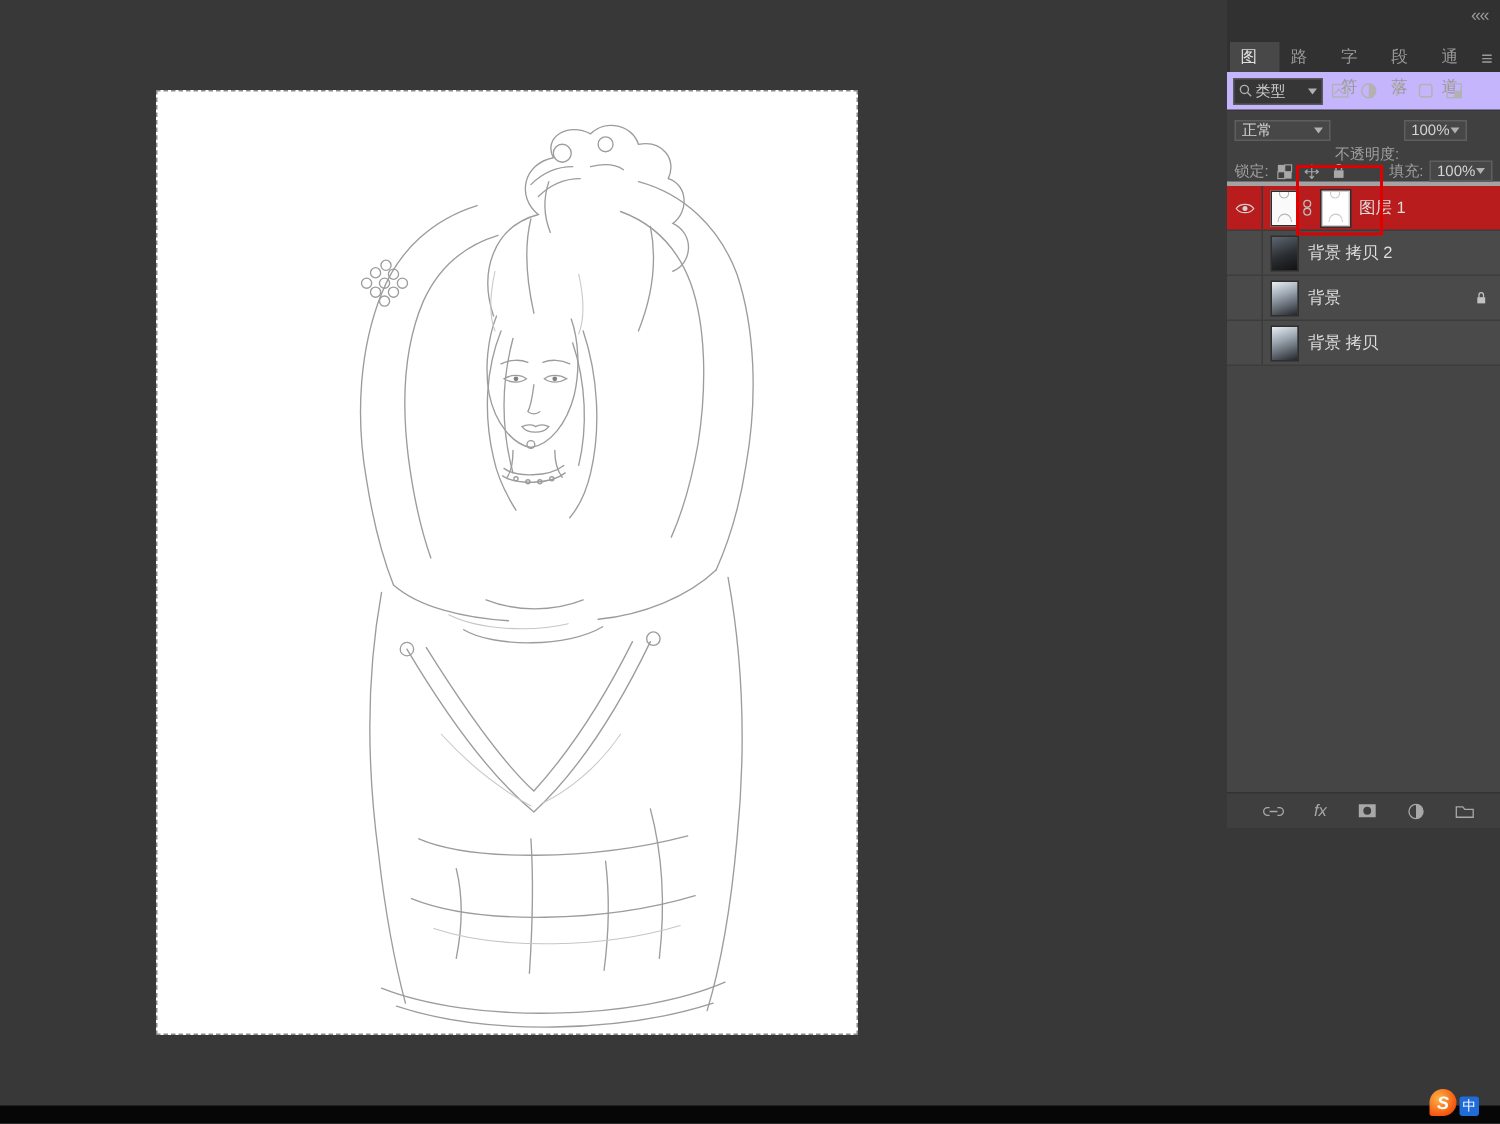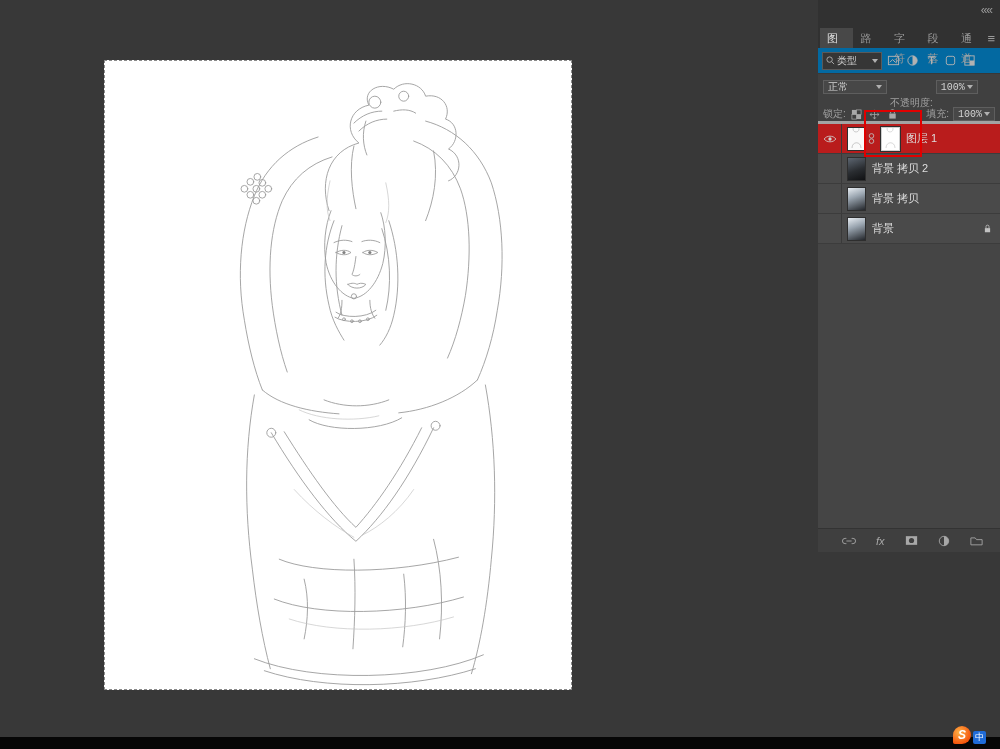--- a/index.html
+++ b/index.html
@@ -21,34 +21,34 @@
   }
   .panel-topstrip { height:26px; background:#313131; position:relative; }
   .collapse-glyph { position:absolute; right:8px; top:3px; color:#9a9a9a; font-size:12px; letter-spacing:-1px; cursor:default; }
 
   .tab-row { height:22px; background:#313131; display:flex; align-items:flex-end; padding-left:2px; }
   .tab { height:20px; line-height:20px; padding:0 7px; color:#989898; font-size:11px; cursor:default; }
   .tab.active { background:#484848; color:#e0e0e0; }
   .tab-spacer { flex:1; }
   .panel-menu-glyph { color:#9a9a9a; font-size:13px; padding:0 5px 2px 0; }
 
-  .filter-row { height:26px; display:flex; align-items:center; gap:3px; padding:0 4px; background:#0369a1; border-bottom:1px solid #383838; }
+  .filter-row { height:26px; display:flex; align-items:center; gap:3px; padding:0 4px; background:#c4b5fd; border-bottom:1px solid #383838; }
   .search-box { display:flex; align-items:center; gap:2px; width:60px; height:18px; background:#363636; border:1px solid #5a5a5a; padding:0 3px; }
   .search-box .lbl { color:#cccccc; font-size:10px; flex:1; }
   .chev { width:0; height:0; border-left:3px solid transparent; border-right:3px solid transparent; border-top:4px solid #b0b0b0; }
   .filter-icons { display:flex; align-items:center; gap:3px; }
   .ficon { width:16px; height:16px; display:flex; align-items:center; justify-content:center; color:#b2b2b2; }
 
   .blend-row { height:26px; display:flex; align-items:center; gap:3px; padding:0 5px; background:#404040; }
   .field { display:flex; align-items:center; height:14px; background:#474747; border:1px solid #5e5e5e; padding:0 4px; color:#d4d4d4; }
   .blend-select { width:64px; }
   .blend-select .lbl { flex:1; font-size:10px; }
   .mini-label { color:#a0a0a0; font-size:10px; white-space:nowrap;margin-top:32px; }
   .opacity-field, .fill-field { width:42px; }
-  .opacity-field .lbl, .fill-field .lbl { flex:1; font-size:10px;font-family:Liberation Mono, monospace; }
+  .opacity-field .lbl, .fill-field .lbl { flex:1; font-size:10px; }
 
   .lock-row { height:24px; display:flex; align-items:flex-end; gap:4px; padding:0 5px; background:#404040; border-bottom:3px solid #a3a3a3; }
   .lockicon { width:14px; height:14px; display:flex; align-items:center; justify-content:center; color:#a8a8a8; }
   .lock-spacer { flex:1; }
 
   
   .layers-list { background:#454545; }
   .layer-row { height:30px; display:flex; align-items:center; background:#4a4a4a; border-bottom:1px solid #3c3c3c; cursor:default; }
   .layer-row.selected { background:#b91c1c; }
   .eye-cell { width:24px; height:100%; border-right:1px solid #3a3a3a; display:flex; align-items:center; justify-content:center; color:#d2d2d2; flex:none; }
@@ -298,35 +298,35 @@
 
       <div class="layer-row">
         <span class="eye-cell"></span>
         <span class="thumb photo-dark"></span>
         <span class="layer-name">背景 拷贝 2</span>
       </div>
 
       <div class="layer-row">
         <span class="eye-cell"></span>
         <span class="thumb photo"></span>
-        <span class="layer-name">背景 拷贝</span>
-      </div>
-
-      <div class="layer-row">
-        <span class="eye-cell"></span>
-        <span class="thumb photo"></span>
         <span class="layer-name">背景</span>
         <span class="row-lock">
           <svg class="ic" width="9" height="11" viewBox="0 0 12 13">
               <rect x="2.5" y="6" width="7" height="5.5" fill="currentColor"></rect>
               <path d="M4 6 V4 a2 2 0 0 1 4 0 V6" fill="none" stroke="currentColor" stroke-width="1.1"></path>
             </svg>
         </span>
       </div>
 
+      <div class="layer-row">
+        <span class="eye-cell"></span>
+        <span class="thumb photo"></span>
+        <span class="layer-name">背景 拷贝</span>
+      </div>
+
       <div class="layers-filler"></div>
     </div>
 
     <div class="panel-footer">
       <span class="fbtn">
         <svg class="ic" width="14" height="8" viewBox="0 0 16 8">
             <path d="M5 1 H3.5 a3 3 0 0 0 0 6 H5 M11 1 h1.5 a3 3 0 0 1 0 6 H11 M5 4 h6" fill="none" stroke="currentColor"></path>
           </svg>
       </span>
       <span class="fbtn">fx</span>

